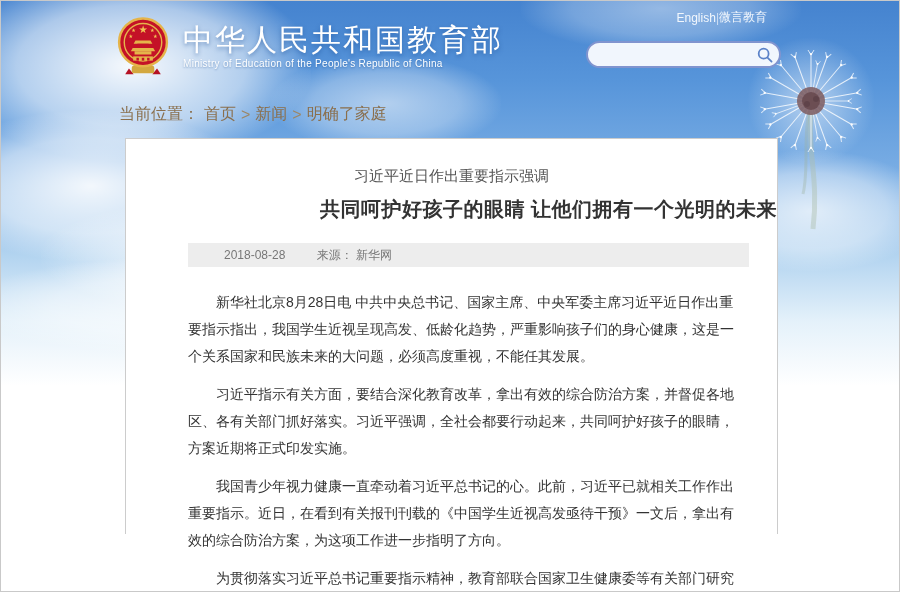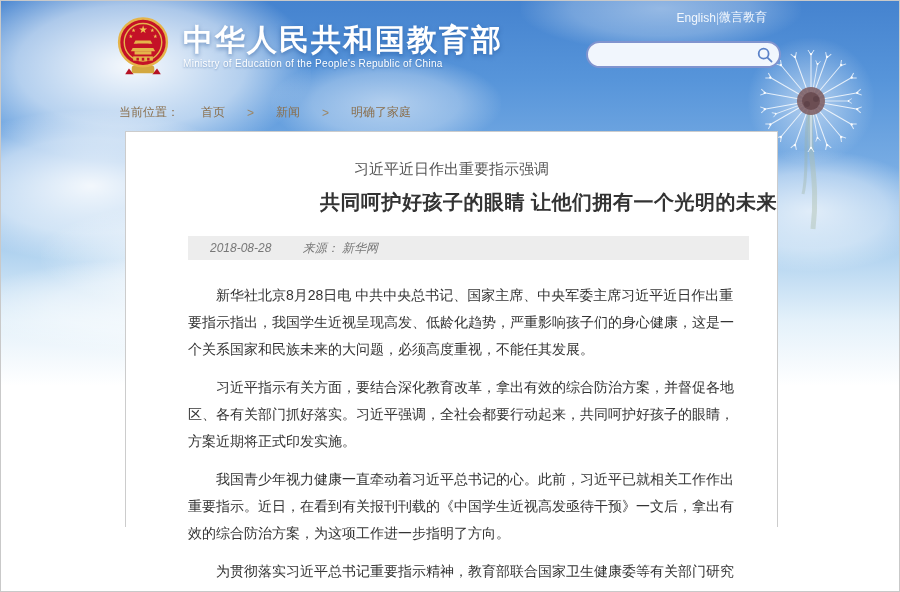--- a/index.html
+++ b/index.html
@@ -12,21 +12,21 @@
   .c3{left:40px;top:195px;width:430px;height:120px;opacity:.85;}
   .c4{left:270px;top:55px;width:230px;height:95px;opacity:.55;}
   .c5{left:520px;top:-35px;width:280px;height:85px;opacity:.45;}
   .c6{left:690px;top:150px;width:240px;height:120px;opacity:.75;}
   .c7{left:-40px;top:255px;width:500px;height:100px;opacity:.8;}
 
   
   .brand{position:absolute;left:112px;top:14px;display:flex;align-items:flex-start;}
   .emblem{width:60px;height:64px;flex:0 0 auto;cursor:pointer;}
   .brand-text{margin-left:10px;color:#fff;}
-  .site-title{font-size:30px;font-weight:bold;letter-spacing:2px;line-height:1.15;margin-top:8px;
+  .site-title{font-size:30px;font-weight:normal;letter-spacing:2px;line-height:1.15;margin-top:8px;
               text-shadow:0 2px 4px rgba(25,75,145,.5);}
   .site-subtitle{font-size:10px;letter-spacing:.3px;text-shadow:0 1px 2px rgba(25,75,145,.45);}
 
   
   .top-links{position:absolute;top:8px;right:132px;display:flex;align-items:center;gap:0;
              font-size:12px;color:#f2f7fd;}
   .top-link{cursor:pointer;}
   .top-sep{color:#cfdff5;}
 
   
@@ -35,31 +35,31 @@
               display:flex;align-items:center;}
   .search-input{flex:1;min-width:0;border:none;background:transparent;outline:none;height:100%;
                 padding:0 2px 0 12px;font-size:12px;color:#444;font-family:inherit;}
   .search-btn{width:28px;height:100%;border:none;background:transparent;cursor:pointer;
               display:flex;align-items:center;justify-content:center;padding:0;}
 
   
   .dandelion{position:absolute;left:742px;top:28px;pointer-events:none;}
 
   
-  .breadcrumb{position:absolute;left:118px;top:103px;font-size:12px;color:#8a6f4d;display:flex;gap:22px;align-items:center;}
+  .breadcrumb{position:absolute;left:118px;top:103px;font-size:16px;color:#8a6f4d;display:flex;gap:5px;align-items:center;}
   .crumb{cursor:pointer;color:#8a6f4d;}
   .crumb-sep{color:#9c8665;}
 
   
-  .content{position:absolute;left:124px;top:130px;width:653px;height:396px;box-sizing:border-box;
+  .content{position:absolute;left:124px;top:137px;width:653px;height:396px;box-sizing:border-box;
            background:#fff;border:1px solid #ccc;border-bottom:none;}
   .pretitle{margin-top:28px;text-align:center;font-size:15px;color:#555;}
   .article-title{margin-top:10px;text-align:right;font-size:20px;font-weight:bold;color:#333;letter-spacing:.5px;}
   .meta-bar{margin:20px 28px 0 62px;height:24px;line-height:24px;background:#ededed;
-            font-size:12px;color:#777;padding-left:22px;box-sizing:border-box;font-style:italic;}
+            font-size:12px;color:#777;padding-left:36px;box-sizing:border-box;}
   .meta-source-label{margin-left:28px;}
   .body-text{margin:22px 35px 0 62px;font-size:14px;line-height:27px;color:#333;}
   .body-text p{margin:0 0 11px 0;text-indent:2em;}
 </style>
 </head>
 <body>
 
 <div class="page">
 
   <div class="cloud c1"></div>

